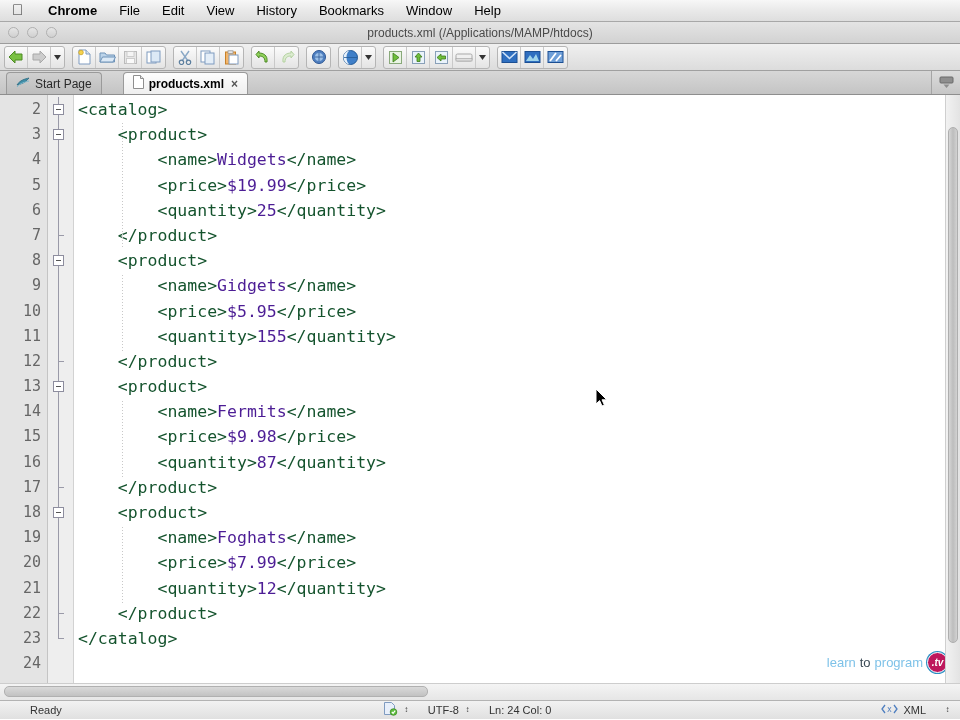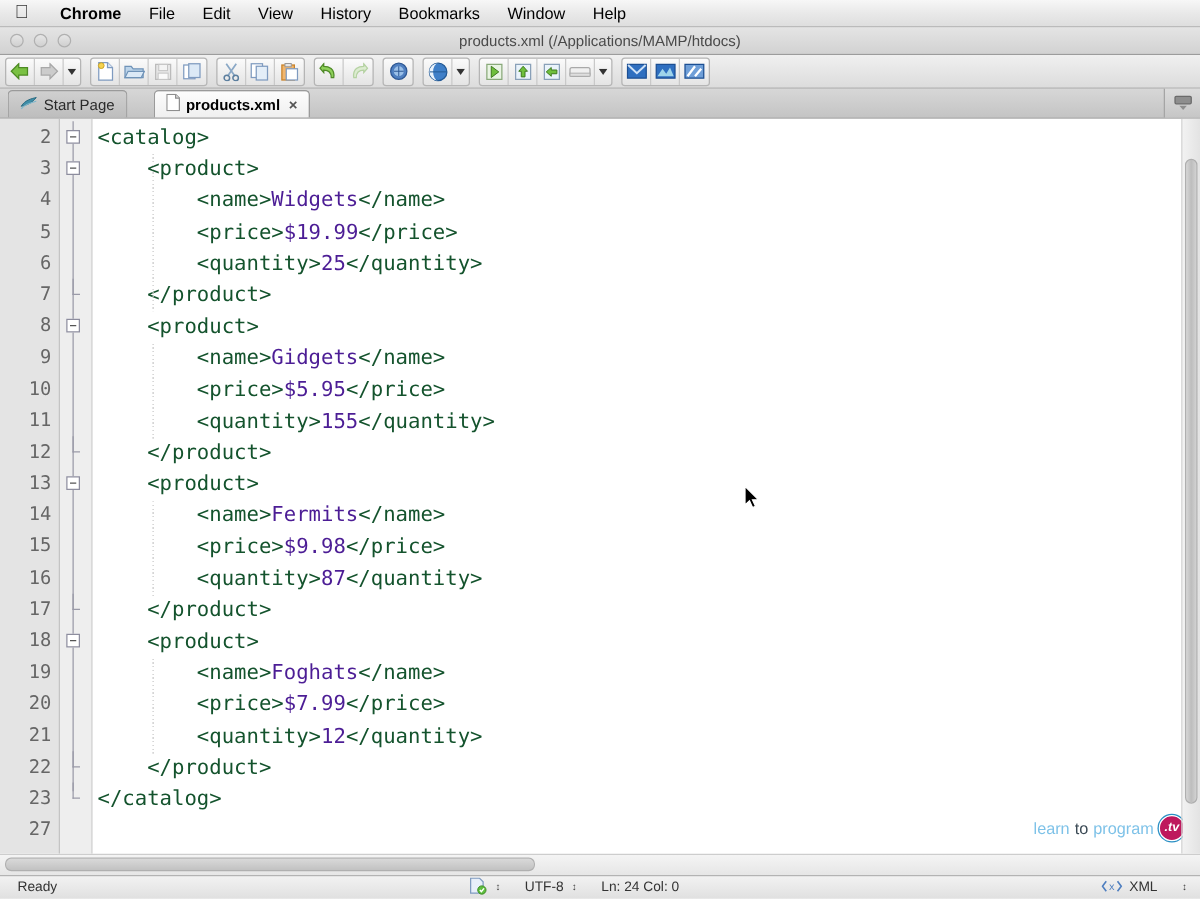--- a/index.html
+++ b/index.html
@@ -247,20 +247,21 @@
   }
 
   
   .statusbar {
     height: 19px;
     background: linear-gradient(to bottom,#f2f2f2,#e0e0e0);
     border-top: 1px solid #b3b3b3;
     display: flex; align-items: center;
     font-size: 11px; color: #333;
     box-sizing: border-box;
+    padding-left: 16px;
   }
   .st-ready { padding-left: 14px; }
   .st-spacer { flex: 1 1 auto; }
   .st-cell {
     display: flex; align-items: center; gap: 5px;
     padding: 0 9px;
     height: 19px;
     box-sizing: border-box;
   }
   .st-arrows {
@@ -504,21 +505,21 @@
         <div class="ln">14</div>
         <div class="ln">15</div>
         <div class="ln">16</div>
         <div class="ln">17</div>
         <div class="ln">18</div>
         <div class="ln">19</div>
         <div class="ln">20</div>
         <div class="ln">21</div>
         <div class="ln">22</div>
         <div class="ln">23</div>
-        <div class="ln">27</div>
+        <div class="ln">24</div>
       </div>
     <div class="foldcol" id="foldcol">
         <div class="fold-line" style="top: 2px; bottom: 50.4px;"></div>
         <div class="foldcell">
           <div class="fold-box"></div>
         </div>
         <div class="foldcell">
           <div class="fold-box"></div>
         </div>
         <div class="foldcell"></div>

